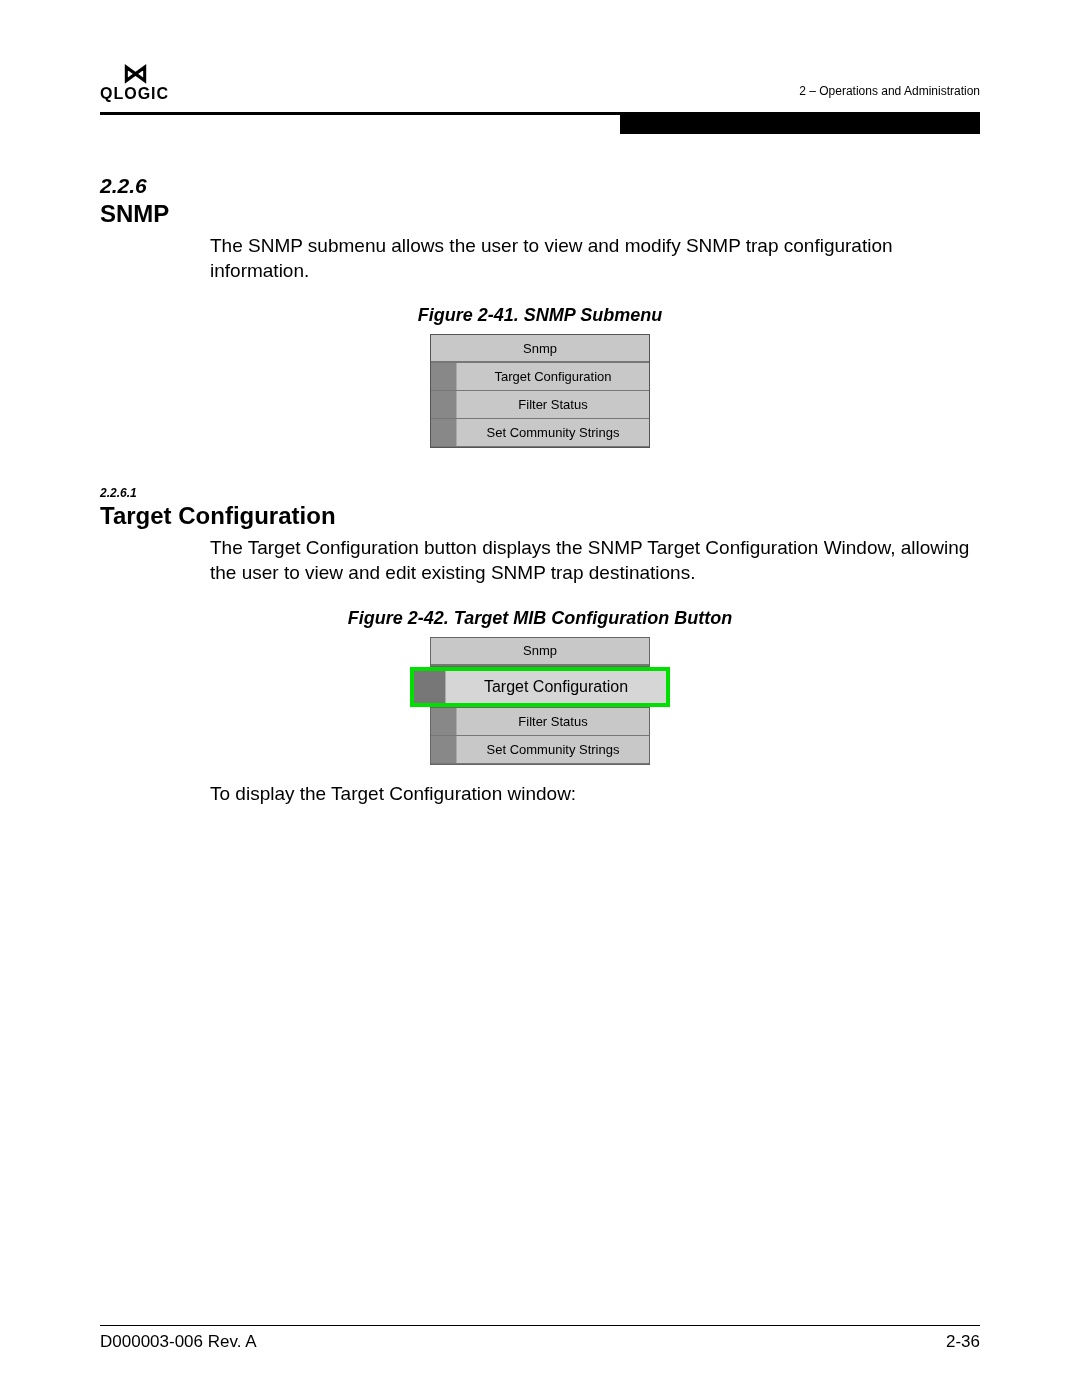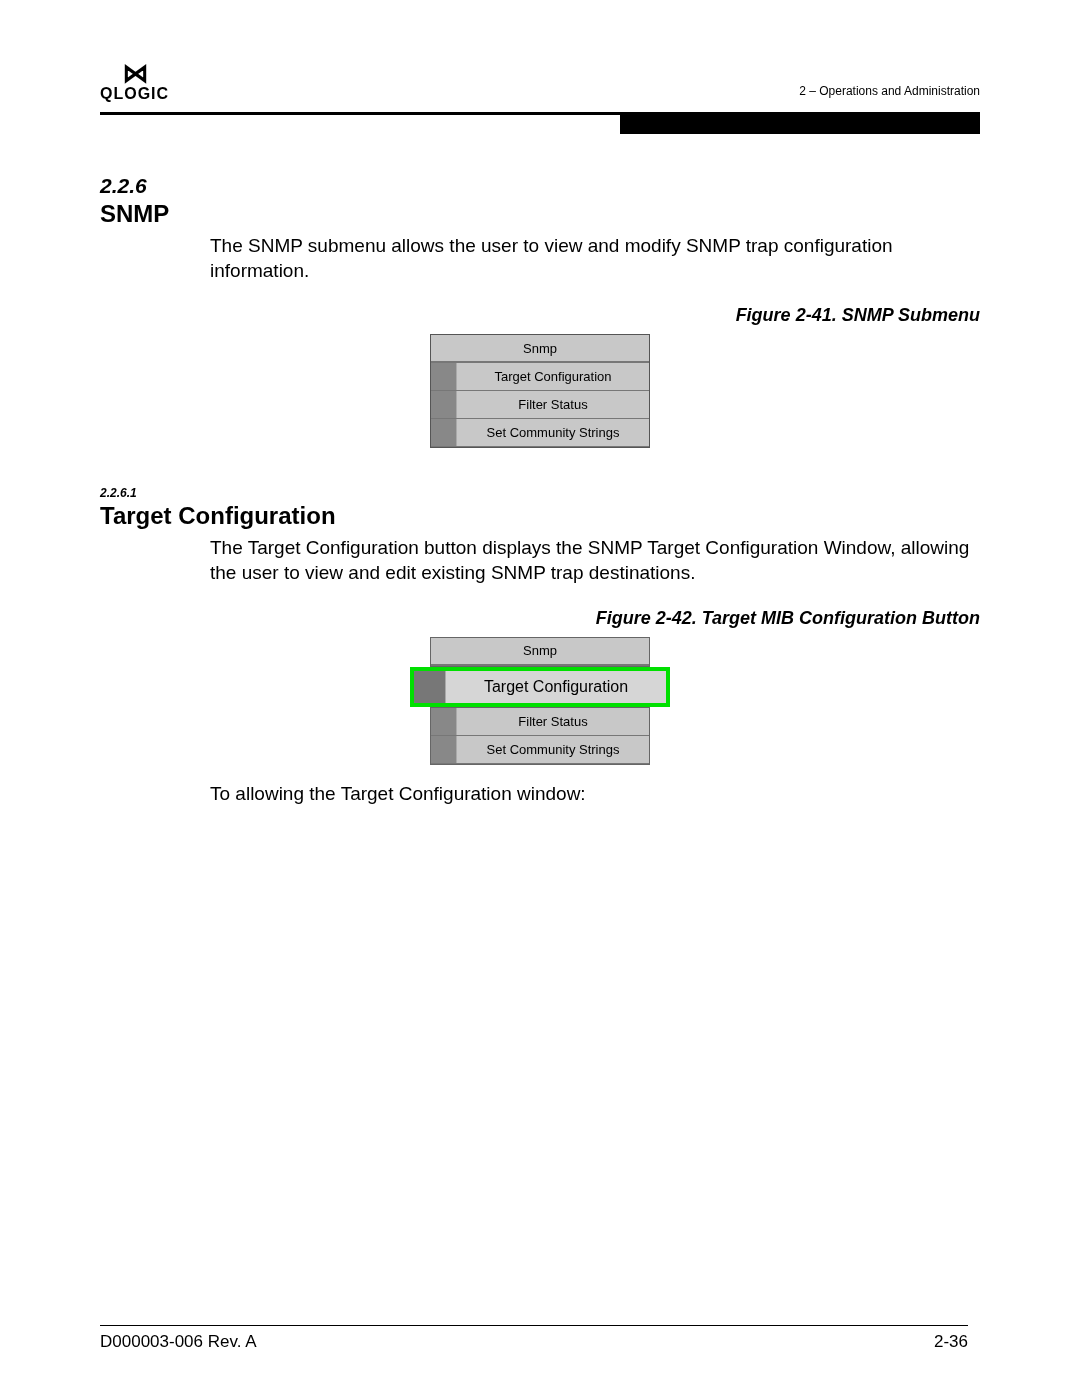--- a/index.html
+++ b/index.html
@@ -64,21 +64,21 @@
     font-size: 24px;
     margin-top: 2px;
   }
   .body-text {
     font-size: 19px;
     line-height: 1.3;
     margin-left: 110px;
     margin-top: 6px;
   }
   .fig-caption {
-    text-align: right;
+    text-align: center;
     font-style: italic;
     font-weight: bold;
     font-size: 18px;
     margin-top: 22px;
   }
   .menu-fig {
     margin: 8px auto 0 auto;
     width: 220px;
     border: 1px solid #555;
   }
@@ -109,21 +109,21 @@
     background: #d6d6d6;
     font-size: 16px;
   }
   .menu-row-sel .tab { width: 32px; background:#777; }
   .menu-wrap2 { border: 1px solid #666; width: 220px; margin: 0 auto; }
   .steps { margin-left: 110px; margin-top: 14px; font-size: 19px; line-height: 1.6; }
   .steps ol { margin-left: 28px; margin-top: 4px; }
   .footer {
     position: absolute;
     bottom: 45px;
-    left: 100px; right: 112px;
+    left: 100px; right: 100px;
     border-top: 1px solid #000;
     padding-top: 6px;
     display: flex;
     justify-content: space-between;
     font-size: 17px;
   }
   .bold { font-weight: bold; }
 </style>
 </head>
 <body>
@@ -180,19 +180,19 @@
       <div class="lbl">Filter Status</div>
     </div>
     <div class="menu-row">
       <div class="tab"></div>
       <div class="lbl">Set Community Strings</div>
     </div>
   </div>
 </div>
 
 <div class="steps">
-  <div>To allowing the Target Configuration window:</div>
+  <div>To display the Target Configuration window:</div>
 </div>
 
 <div class="footer">
   <div>D000003-006 Rev. A</div>
   <div>2-36</div>
 </div>
 
 </body></html>

